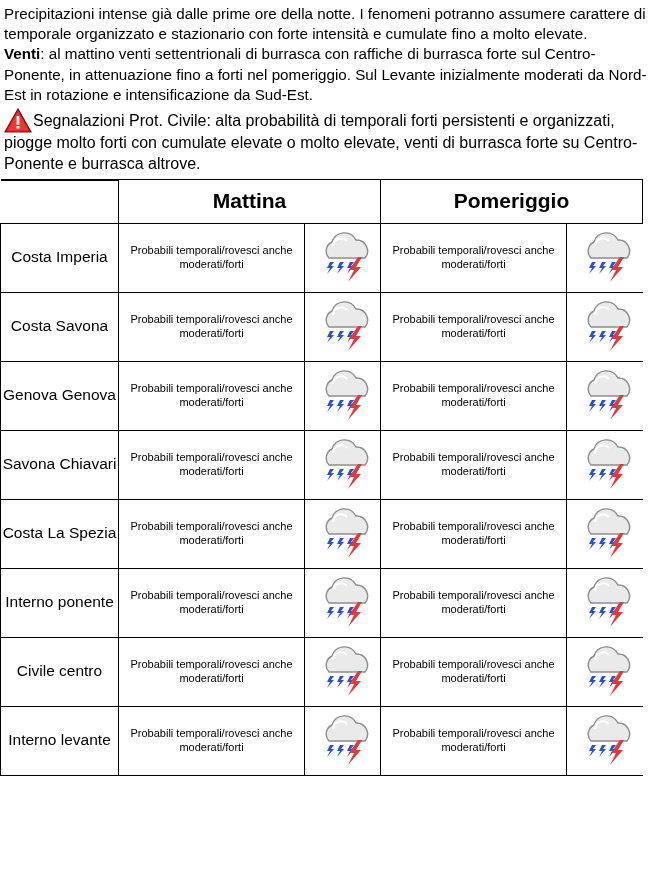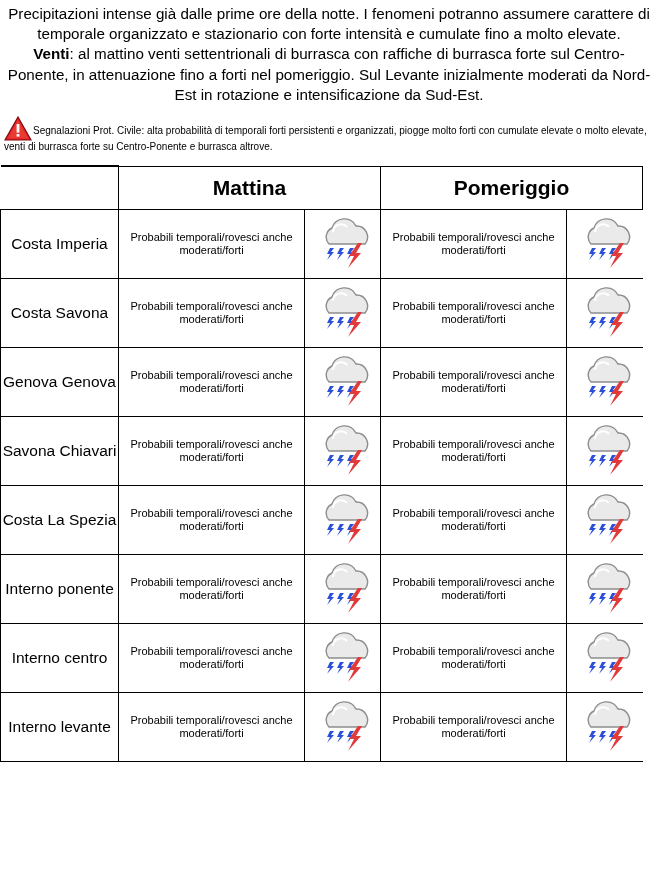--- a/index.html
+++ b/index.html
@@ -28,48 +28,46 @@
     line-height: 1.33;
   }
   .narrative p {
     margin: 0 0 0 0;
   }
   .narrative .lbl {
     font-weight: bold;
   }
   .para {
     margin-bottom: 0px;
-    text-align: center;
   }
 
   
   .warn-block {
     position: relative;
     padding: 2px 6px 2px 4px;
-    font-size: 10px;
+    font-size: 16px;
     line-height: 1.33;
-    margin-top: 8px;
   }
   .warn-icon {
     display: inline-block;
     vertical-align: -6px;
     width: 28px;
     height: 25px;
     margin-right: 1px;
     position: relative;
     top: 1px;
   }
   .warn-icon svg { display: block; }
 
   
   table.forecast {
     border-collapse: collapse;
     width: 566px;
     table-layout: fixed;
-    margin-top: 10px;
+    margin-top: 2px;
   }
   table.forecast td, table.forecast th {
     border: 1px solid #000000;
     padding: 0;
     text-align: center;
     vertical-align: middle;
   }
   table.forecast .corner {
     border-left: none;
     border-top: 2px solid #000000;
@@ -348,21 +346,21 @@
                 <path d="M27 30 l-3 6 l3 0 l-3 6 l7 -8 l-3 0 l3 -4 z"></path>
                 <path d="M37 30 l-3 6 l3 0 l-3 6 l7 -8 l-3 0 l3 -4 z"></path>
               </g>
               <path d="M45 25 l-9 13 l5 0 l-6 12 l13 -15 l-5 0 l6 -10 z" fill="#e03a3a"></path>
             </svg>
           </span>
         </td>
       </tr>
 
       <tr class="zrow">
-        <td class="zone">Interno centro</td>
+        <td class="zone">Civile centro</td>
         <td class="desc">Probabili temporali/rovesci anche moderati/forti</td>
         <td class="icocell">
           <span class="storm">
             <svg viewBox="0 0 60 52" width="60" height="52" xmlns="http://www.w3.org/2000/svg">
               <path d="M16 26 a10 10 0 0 1 3-16 a13 13 0 0 1 24-2 a11 11 0 0 1 9 18 z" fill="#eaeaea" stroke="#8d8d8d" stroke-width="1.4"></path>
               <path d="M20 14 a8 8 0 0 1 14 -5" fill="none" stroke="#ffffff" stroke-width="2"></path>
               <g fill="#2b4fd6">
                 <path d="M17 30 l-3 6 l3 0 l-3 6 l7 -8 l-3 0 l3 -4 z"></path>
                 <path d="M27 30 l-3 6 l3 0 l-3 6 l7 -8 l-3 0 l3 -4 z"></path>
                 <path d="M37 30 l-3 6 l3 0 l-3 6 l7 -8 l-3 0 l3 -4 z"></path>

